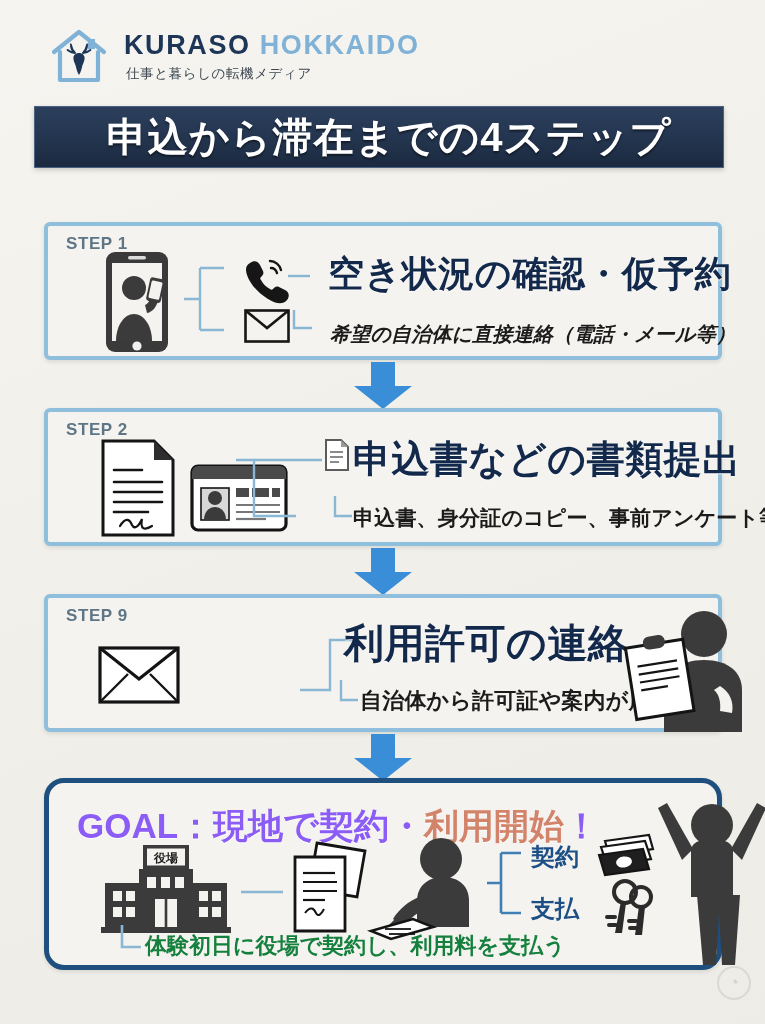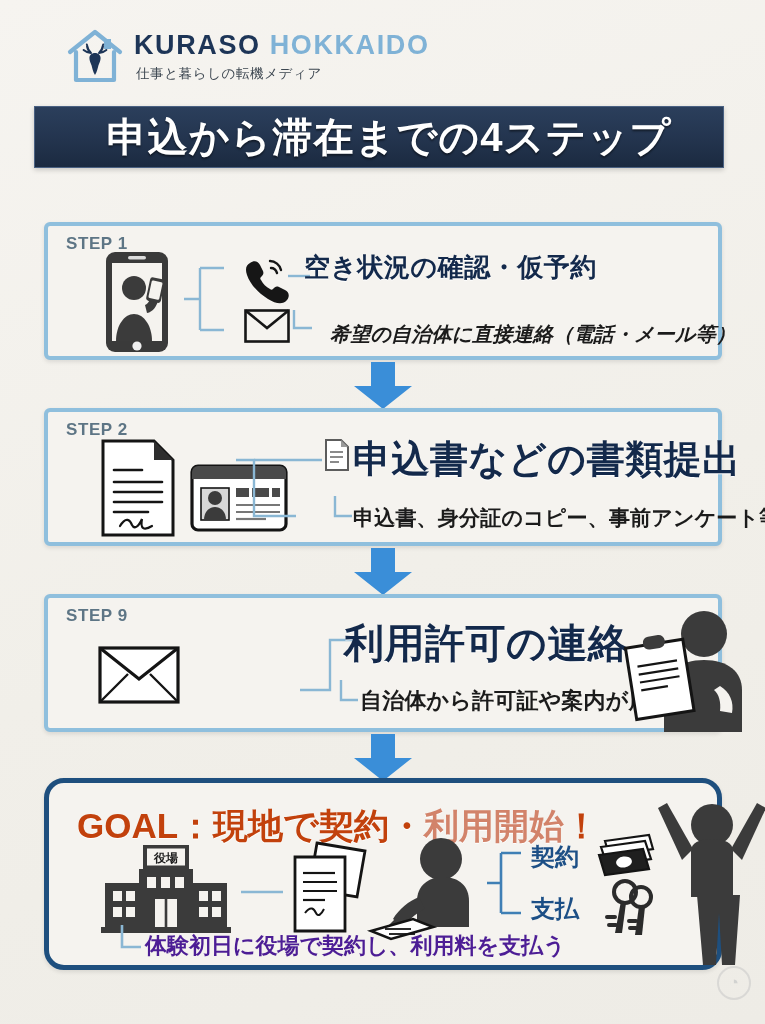--- a/index.html
+++ b/index.html
@@ -10,22 +10,22 @@
     overflow: hidden;
   }
   #page {
     position: relative;
     width: 765px; height: 1024px;
     background: linear-gradient(160deg,#f6f4f0 0%,#f1efe9 55%,#eeece6 100%);
   }
 
   
   .logo-row {
-    position: absolute; left: 64px; top: 26px;
-    display: flex; align-items: center; gap: 8px;
+    position: absolute; left: 48px; top: 26px;
+    display: flex; align-items: center; gap: 14px;
   }
   .logo-mark { width: 62px; height: 62px; flex: none; }
   .logo-text { display: flex; flex-direction: column; }
   .logo-title { font-size: 27px; font-weight: 700; letter-spacing: 1.6px; line-height: 1.05; }
   .logo-title .t1 { color: #1d3557; }
   .logo-title .t2 { color: #7fb2d6; }
   .logo-sub {
     font-size: 13.5px; color: #3c4650; letter-spacing: 0.6px;
     margin-top: 6px; margin-left: 2px;
   }
@@ -75,26 +75,26 @@
 
   
   .arrow { position: absolute; width: 62px; height: 48px; }
 
   
   .goal-head {
     position: absolute; left: 28px; top: 20px;
     font-size: 35px; font-weight: 700; white-space: nowrap;
     text-shadow: 0 1px 0 rgba(255,255,255,.9);
   }
-  .goal-head .nv { color: #c2410c; }
+  .goal-head .nv { color: #8b5cf6; }
   .goal-head .hl { color: #d2836a; }
 
   .goal-sub {
     position: absolute; left: 96px; top: 148px;
-    font-size: 22px; font-weight: 700; color: #4c1d95;
+    font-size: 22px; font-weight: 700; color: #15803d;
     white-space: nowrap;
   }
   .goal-tag {
     position: absolute; font-size: 24px; font-weight: 700; color: #1c4f86;
     white-space: nowrap;
   }
 
   
   .footnote {
     position: absolute; right: 22px; bottom: 8px;
@@ -177,21 +177,21 @@
         <rect x="1.5" y="1.5" width="43" height="31" fill="none" stroke="#161616" stroke-width="2.6"></rect>
         <path d="M1.5 1.5 L23 19 L44.5 1.5" fill="none" stroke="#161616" stroke-width="2.6"></path>
       </svg>
     </div>
 
     <svg style="position:absolute;left:240px;top:32px;" width="34" height="82">
       <path d="M0 18 H22" stroke="#8ab7d4" stroke-width="2.4" fill="none"></path>
       <path d="M6 52 V70 H24" stroke="#8ab7d4" stroke-width="2.4" fill="none"></path>
     </svg>
 
-    <div class="step-title" style="position:absolute;left:256px;top:24px;font-size:26px;">空き状況の確認・仮予約</div>
+    <div class="step-title" style="position:absolute;left:280px;top:24px;font-size:36px;">空き状況の確認・仮予約</div>
     <div class="step-sub" style="position:absolute;left:282px;top:95px;font-size:20px;font-style:italic;">希望の自治体に直接連絡（電話・メール等）</div>
   </div>
 
   <div class="arrow" style="left:352px; top:362px;">
     <svg viewBox="0 0 62 48" width="62" height="48">
       <path d="M19 0 H43 V24 H60 L31 47 L2 24 H19 Z" fill="#3a8ed8"></path>
     </svg>
   </div>
 
   <div class="card" style="left:44px; top:408px; width:678px; height:138px;">

